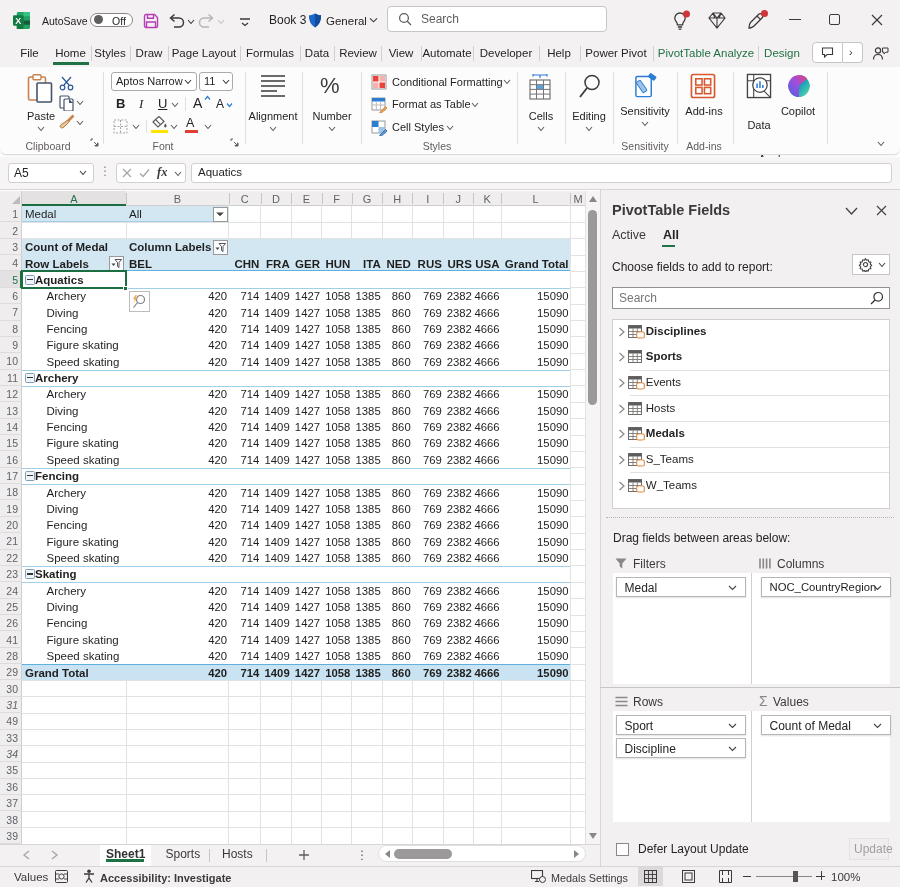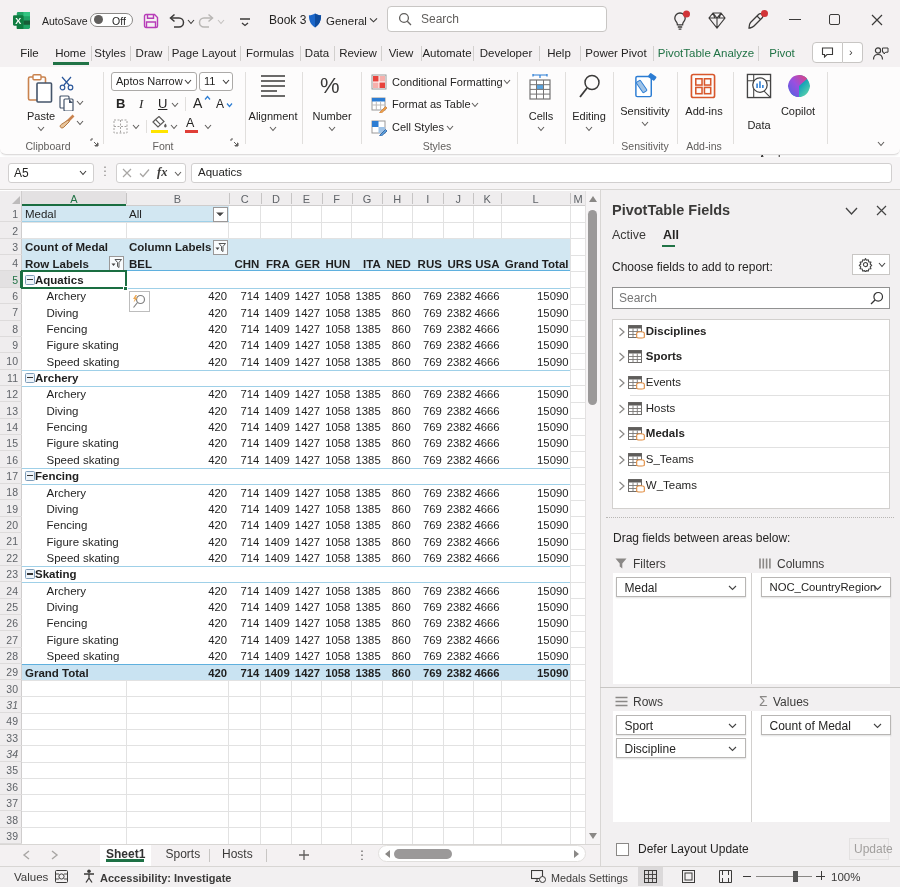--- a/index.html
+++ b/index.html
@@ -85,21 +85,21 @@
 <div class="ab tt" style="left:204px;top:47px;transform:translateX(-50%);font-size:11.5px;font-weight:normal;color:#252423;">Page Layout</div>
 <div class="ab tt" style="left:270px;top:47px;transform:translateX(-50%);font-size:11.5px;font-weight:normal;color:#252423;">Formulas</div>
 <div class="ab tt" style="left:317px;top:47px;transform:translateX(-50%);font-size:11.5px;font-weight:normal;color:#252423;">Data</div>
 <div class="ab tt" style="left:358px;top:47px;transform:translateX(-50%);font-size:11.5px;font-weight:normal;color:#252423;">Review</div>
 <div class="ab tt" style="left:401px;top:47px;transform:translateX(-50%);font-size:11.5px;font-weight:normal;color:#252423;">View</div>
 <div class="ab tt" style="left:447px;top:47px;transform:translateX(-50%);font-size:11.5px;font-weight:normal;color:#252423;">Automate</div>
 <div class="ab tt" style="left:506px;top:47px;transform:translateX(-50%);font-size:11.5px;font-weight:normal;color:#252423;">Developer</div>
 <div class="ab tt" style="left:559px;top:47px;transform:translateX(-50%);font-size:11.5px;font-weight:normal;color:#252423;">Help</div>
 <div class="ab tt" style="left:616px;top:47px;transform:translateX(-50%);font-size:11.5px;font-weight:normal;color:#252423;">Power Pivot</div>
 <div class="ab tt" style="left:706px;top:47px;transform:translateX(-50%);font-size:11.5px;font-weight:normal;color:#217346;">PivotTable Analyze</div>
-<div class="ab tt" style="left:782px;top:47px;transform:translateX(-50%);font-size:11.5px;font-weight:normal;color:#217346;">Pivot</div>
+<div class="ab tt" style="left:782px;top:47px;transform:translateX(-50%);font-size:11.5px;font-weight:normal;color:#217346;">Design</div>
 <div class="ab" style="left:53px;top:62px;width:36px;height:2.6px;background:#217346;"></div>
 <div class="ab" style="left:91px;top:46px;width:1px;height:15px;background:#d2d0ce;"></div>
 <div class="ab" style="left:130px;top:46px;width:1px;height:15px;background:#d2d0ce;"></div>
 <div class="ab" style="left:168px;top:46px;width:1px;height:15px;background:#d2d0ce;"></div>
 <div class="ab" style="left:240px;top:46px;width:1px;height:15px;background:#d2d0ce;"></div>
 <div class="ab" style="left:300px;top:46px;width:1px;height:15px;background:#d2d0ce;"></div>
 <div class="ab" style="left:334px;top:46px;width:1px;height:15px;background:#d2d0ce;"></div>
 <div class="ab" style="left:381px;top:46px;width:1px;height:15px;background:#d2d0ce;"></div>
 <div class="ab" style="left:421px;top:46px;width:1px;height:15px;background:#d2d0ce;"></div>
 <div class="ab" style="left:473px;top:46px;width:1px;height:15px;background:#d2d0ce;"></div>
@@ -423,21 +423,21 @@
 <div class="ab tt" style="left:18px;top:551.8px;transform:translateX(-100%);font-size:10.5px;color:#5f6368;">22</div>
 <div class="ab" style="left:0;top:565.9px;width:22px;height:16.36px;background:transparent;border-bottom:1px solid #dddbdb;"></div>
 <div class="ab tt" style="left:18px;top:568.1px;transform:translateX(-100%);font-size:10.5px;color:#5f6368;">23</div>
 <div class="ab" style="left:0;top:582.3px;width:22px;height:16.36px;background:transparent;border-bottom:1px solid #dddbdb;"></div>
 <div class="ab tt" style="left:18px;top:584.5px;transform:translateX(-100%);font-size:10.5px;color:#5f6368;">24</div>
 <div class="ab" style="left:0;top:598.6px;width:22px;height:16.36px;background:transparent;border-bottom:1px solid #dddbdb;"></div>
 <div class="ab tt" style="left:18px;top:600.8px;transform:translateX(-100%);font-size:10.5px;color:#5f6368;">25</div>
 <div class="ab" style="left:0;top:615.0px;width:22px;height:16.36px;background:transparent;border-bottom:1px solid #dddbdb;"></div>
 <div class="ab tt" style="left:18px;top:617.2px;transform:translateX(-100%);font-size:10.5px;color:#5f6368;">26</div>
 <div class="ab" style="left:0;top:631.4px;width:22px;height:16.36px;background:transparent;border-bottom:1px solid #dddbdb;"></div>
-<div class="ab tt" style="left:18px;top:633.6px;transform:translateX(-100%);font-size:10.5px;color:#5f6368;">27</div>
+<div class="ab tt" style="left:18px;top:633.6px;transform:translateX(-100%);font-size:10.5px;color:#5f6368;">41</div>
 <div class="ab" style="left:0;top:647.7px;width:22px;height:16.36px;background:transparent;border-bottom:1px solid #dddbdb;"></div>
 <div class="ab tt" style="left:18px;top:649.9px;transform:translateX(-100%);font-size:10.5px;color:#5f6368;">28</div>
 <div class="ab" style="left:0;top:664.1px;width:22px;height:16.36px;background:transparent;border-bottom:1px solid #dddbdb;"></div>
 <div class="ab tt" style="left:18px;top:666.3px;transform:translateX(-100%);font-size:10.5px;color:#5f6368;">29</div>
 <div class="ab" style="left:0;top:680.4px;width:22px;height:16.36px;background:transparent;border-bottom:1px solid #dddbdb;"></div>
 <div class="ab tt" style="left:18px;top:682.6px;transform:translateX(-100%);font-size:10.5px;color:#5f6368;">30</div>
 <div class="ab" style="left:0;top:696.8px;width:22px;height:16.36px;background:transparent;border-bottom:1px solid #dddbdb;"></div>
 <div class="ab tt" style="left:18px;top:699.0px;transform:translateX(-100%);font-size:10.5px;color:#5f6368;font-style:italic;">31</div>
 <div class="ab" style="left:0;top:713.2px;width:22px;height:16.36px;background:transparent;border-bottom:1px solid #dddbdb;"></div>
 <div class="ab tt" style="left:18px;top:715.4px;transform:translateX(-100%);font-size:10.5px;color:#5f6368;">49</div>

